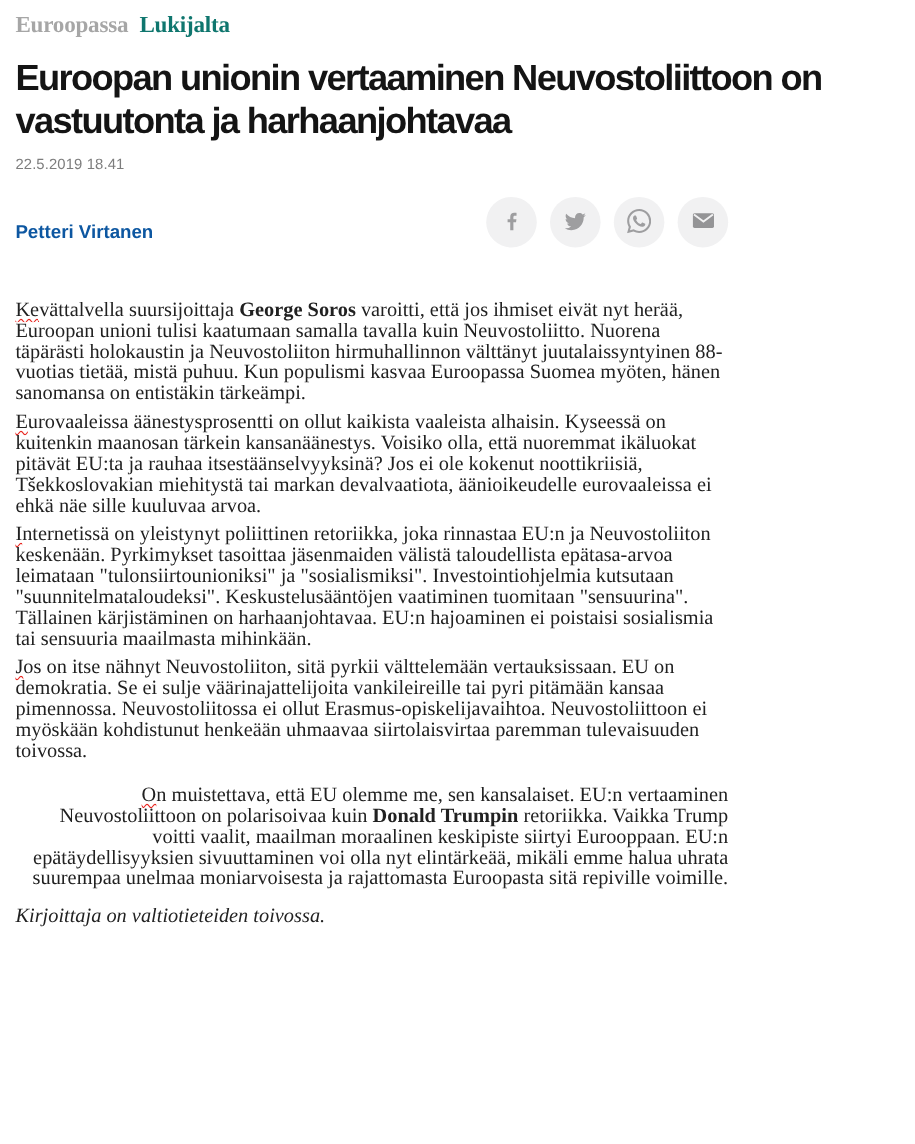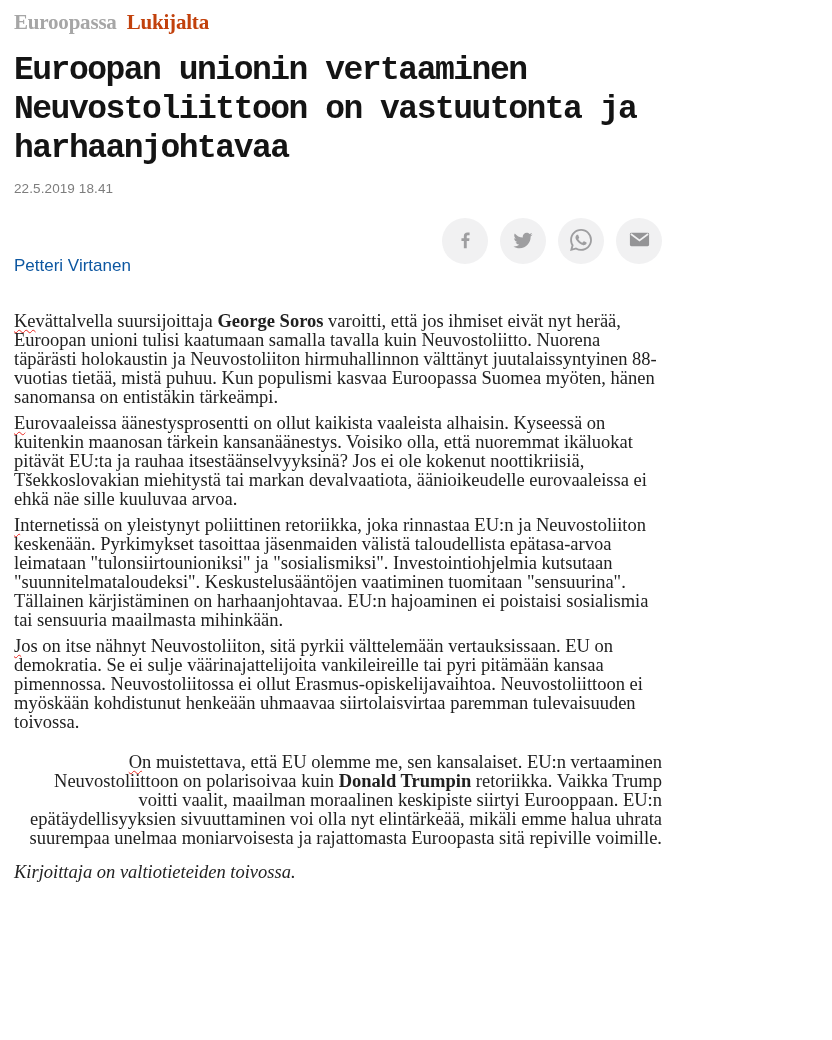--- a/index.html
+++ b/index.html
@@ -11,41 +11,41 @@
     overflow: hidden;
   }
   .container { padding: 10px 14px 0 14px; width: 832px; }
 
   
   .breadcrumb {
     font-family: "Liberation Serif", serif;
     font-weight: 700; font-size: 21px; letter-spacing: -0.2px;
   }
   .crumb-section { color: #a6a6a6; text-decoration: none; cursor: pointer; }
-  .crumb-sub { color: #c2410c; text-decoration: none; cursor: pointer; margin-left: 5px; }
+  .crumb-sub { color: #0f766e; text-decoration: none; cursor: pointer; margin-left: 5px; }
 
   
   h1.headline {
     margin-top: 16px;
-    font-family: Liberation Mono, monospace;
+    font-family: Liberation Sans, sans-serif;
     font-weight: 700; font-size: 33px; line-height: 39px;
     letter-spacing: -1.5px; color: #141414;
     max-width: 804px;
   }
   .timestamp {
     margin-top: 13px; font-size: 13.5px; color: #7d7d7d; letter-spacing: 0.1px;
   }
 
   
   .content { width: 648px; }
 
   
   .author-row { display: flex; margin-top: 16px; height: 92px; }
   .author-name {
-    margin-top: 44px; font-weight: 400; font-size: 17px; color: #0d57a1; cursor: pointer;
+    margin-top: 28px; font-weight: 700; font-size: 17px; color: #0d57a1; cursor: pointer;
     text-decoration: none;
   }
   .share-icons { margin-left: auto; margin-top: 6px; display: flex; gap: 12px; }
   .share-btn {
     width: 46px; height: 46px; border-radius: 50%; background: #f1f1f2;
     border: none; display: flex; align-items: center; justify-content: center;
     cursor: pointer; padding: 0;
   }
   .discuss-col { margin-left: 32px; width: 74px; text-align: center; margin-top: 0px; }
   .discuss-btn { background: none; border: none; cursor: pointer; padding: 0; display: block; margin: 0 auto; }

